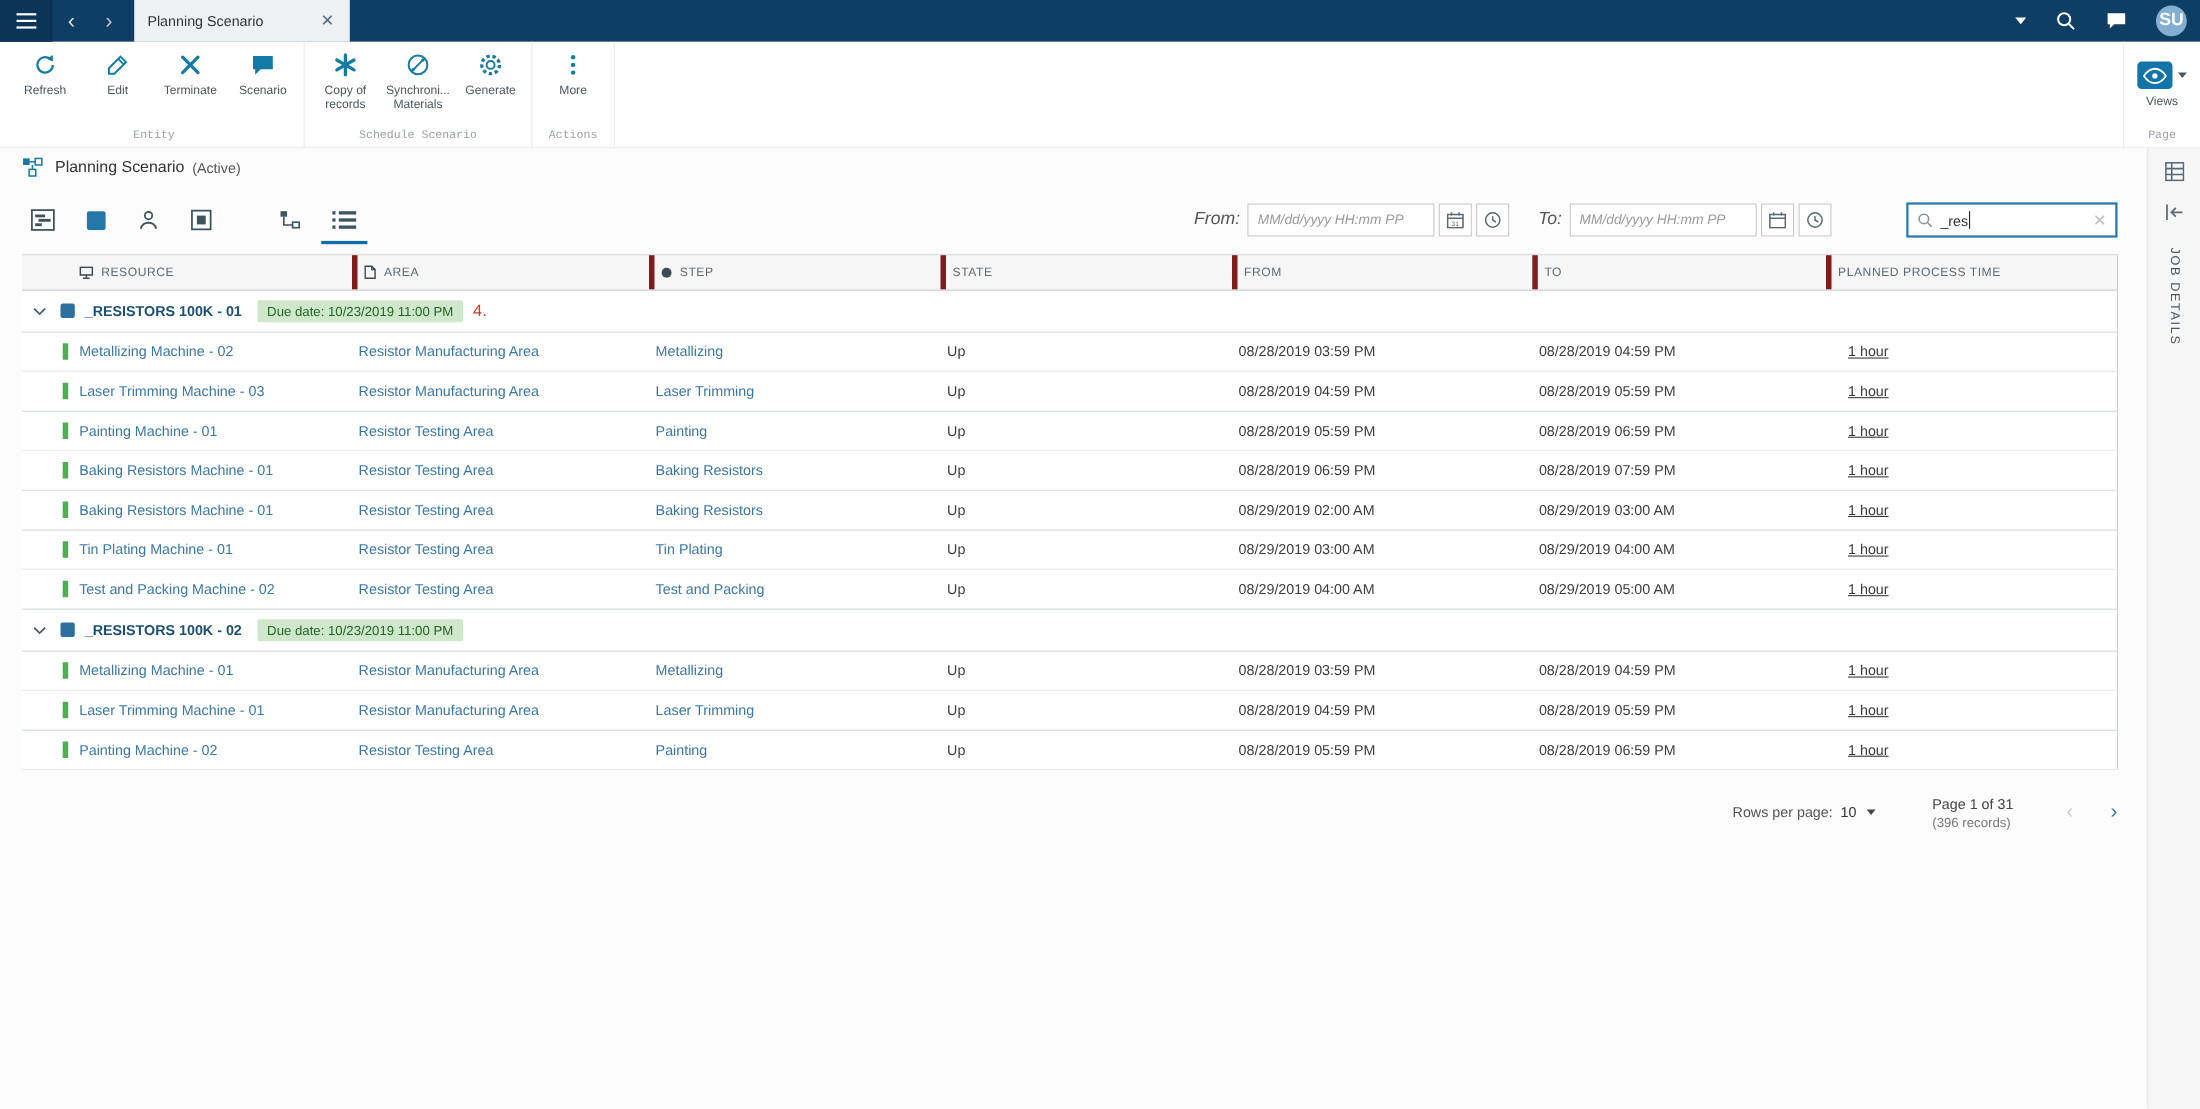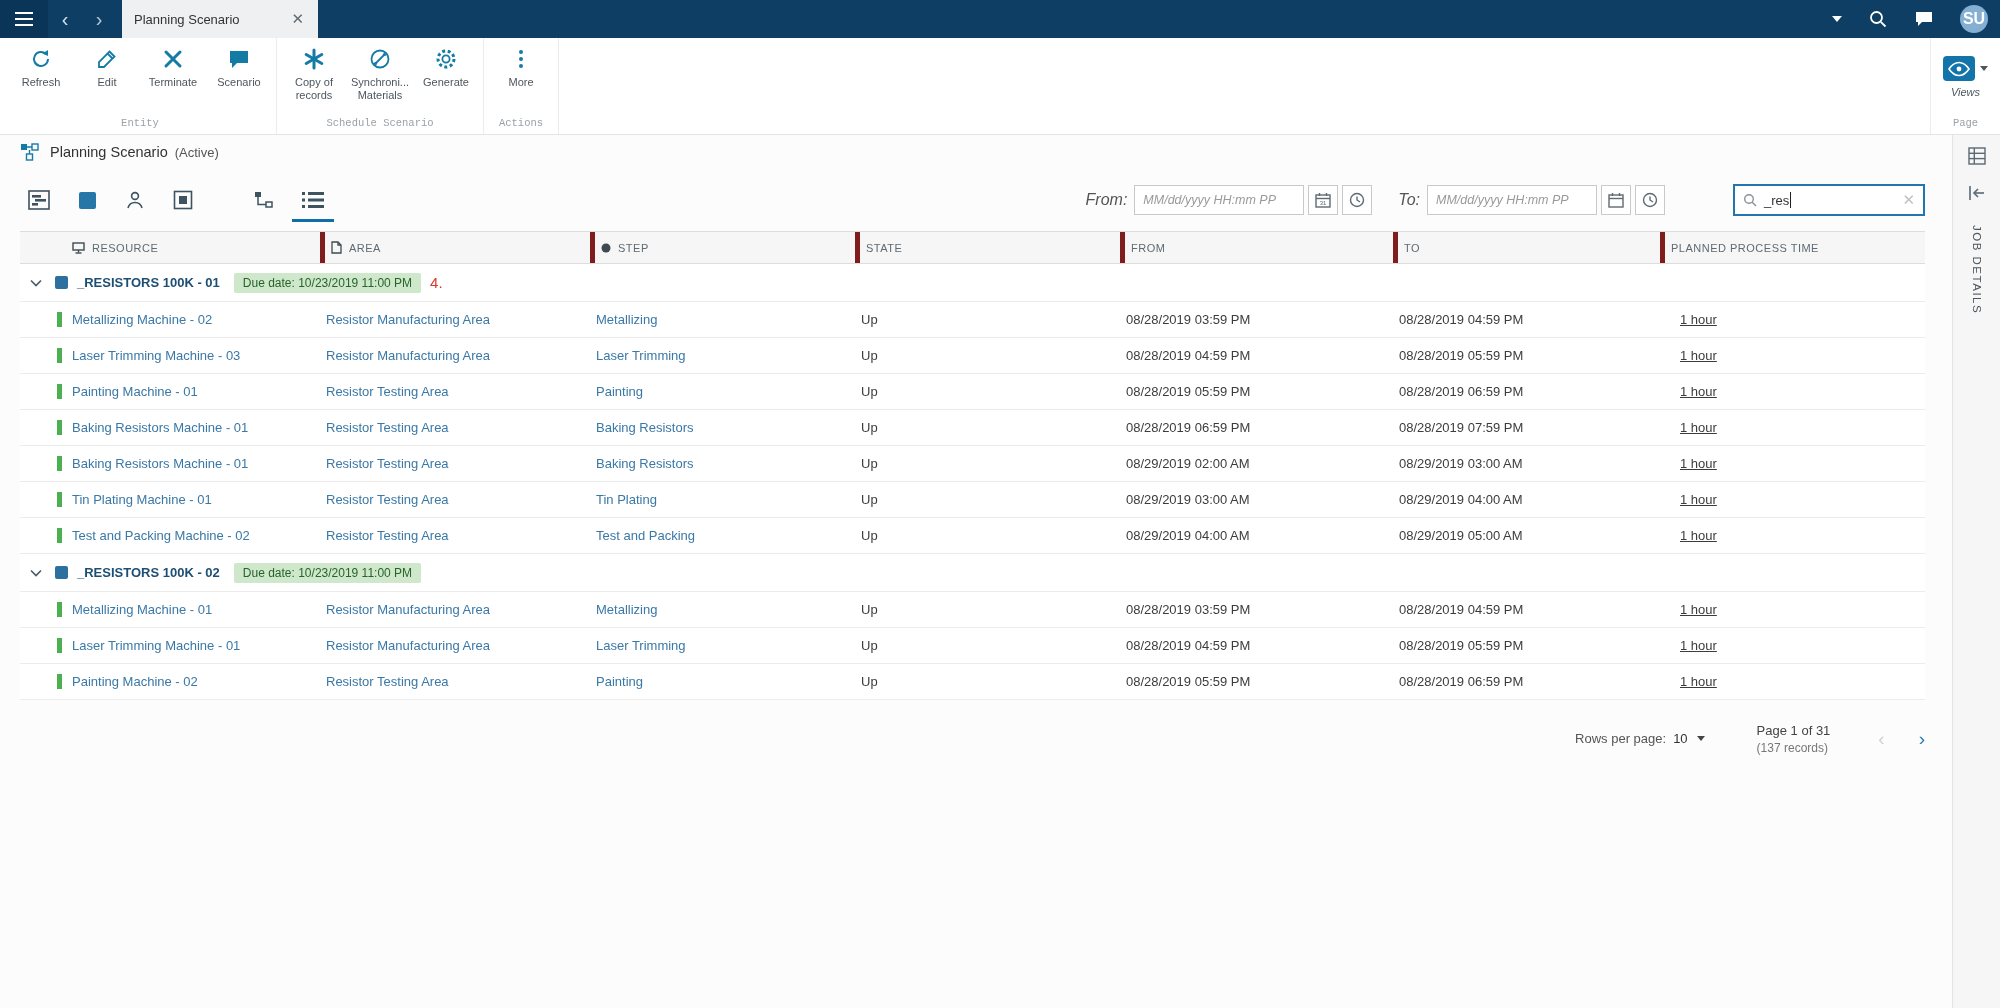--- a/index.html
+++ b/index.html
@@ -196,21 +196,21 @@
             <circle cx="12" cy="19" r="2" fill="#147ba5"></circle>
           </svg>
         <span class="rbtn-label">More</span>
       </div>
     </div>
     <div class="rgroup-label">Actions</div>
   </div>
 
   <div class="rgroup rgroup-page">
     <div class="rgroup-buttons" style="justify-content:center;">
-      <div class="rbtn" style="width:auto; padding-left:2px; padding-right:2px;font-style:italic;">
+      <div class="rbtn" style="width:auto; padding-left:2px; padding-right:2px;">
         <div class="views-btn">
           <div class="views-chip">
             <svg width="22" height="16" viewBox="0 0 22 16">
                 <path d="M1 8c3-4.5 7-6.5 10-6.5S18 3.5 21 8c-3 4.5-7 6.5-10 6.5S4 12.5 1 8z" fill="none" stroke="#fff" stroke-width="1.6"></path>
                 <circle cx="11" cy="8" r="2.4" fill="#fff"></circle>
               </svg>
           </div>
           <div class="views-caret"></div>
         </div>
         <span class="rbtn-label">Views</span>
@@ -476,21 +476,21 @@
     </div>
 
     <div class="pagination">
       <div class="rpp">
         <span>Rows per page:</span>
         <span style="color:#333;">10</span>
         <span class="rpp-caret"></span>
       </div>
       <div class="pginfo">
         <div class="l1">Page 1 of 31</div>
-        <div class="l2">(137 records)</div>
+        <div class="l2">(396 records)</div>
       </div>
       <span class="pgchev">‹</span>
       <span class="pgchev next">›</span>
     </div>
   </div>
 
   <aside class="rail">
     <svg width="18" height="18" viewBox="0 0 18 18">
         <g stroke="#5a6a75" stroke-width="1.4" fill="none">
           <rect x="1" y="1" width="16" height="16"></rect>

